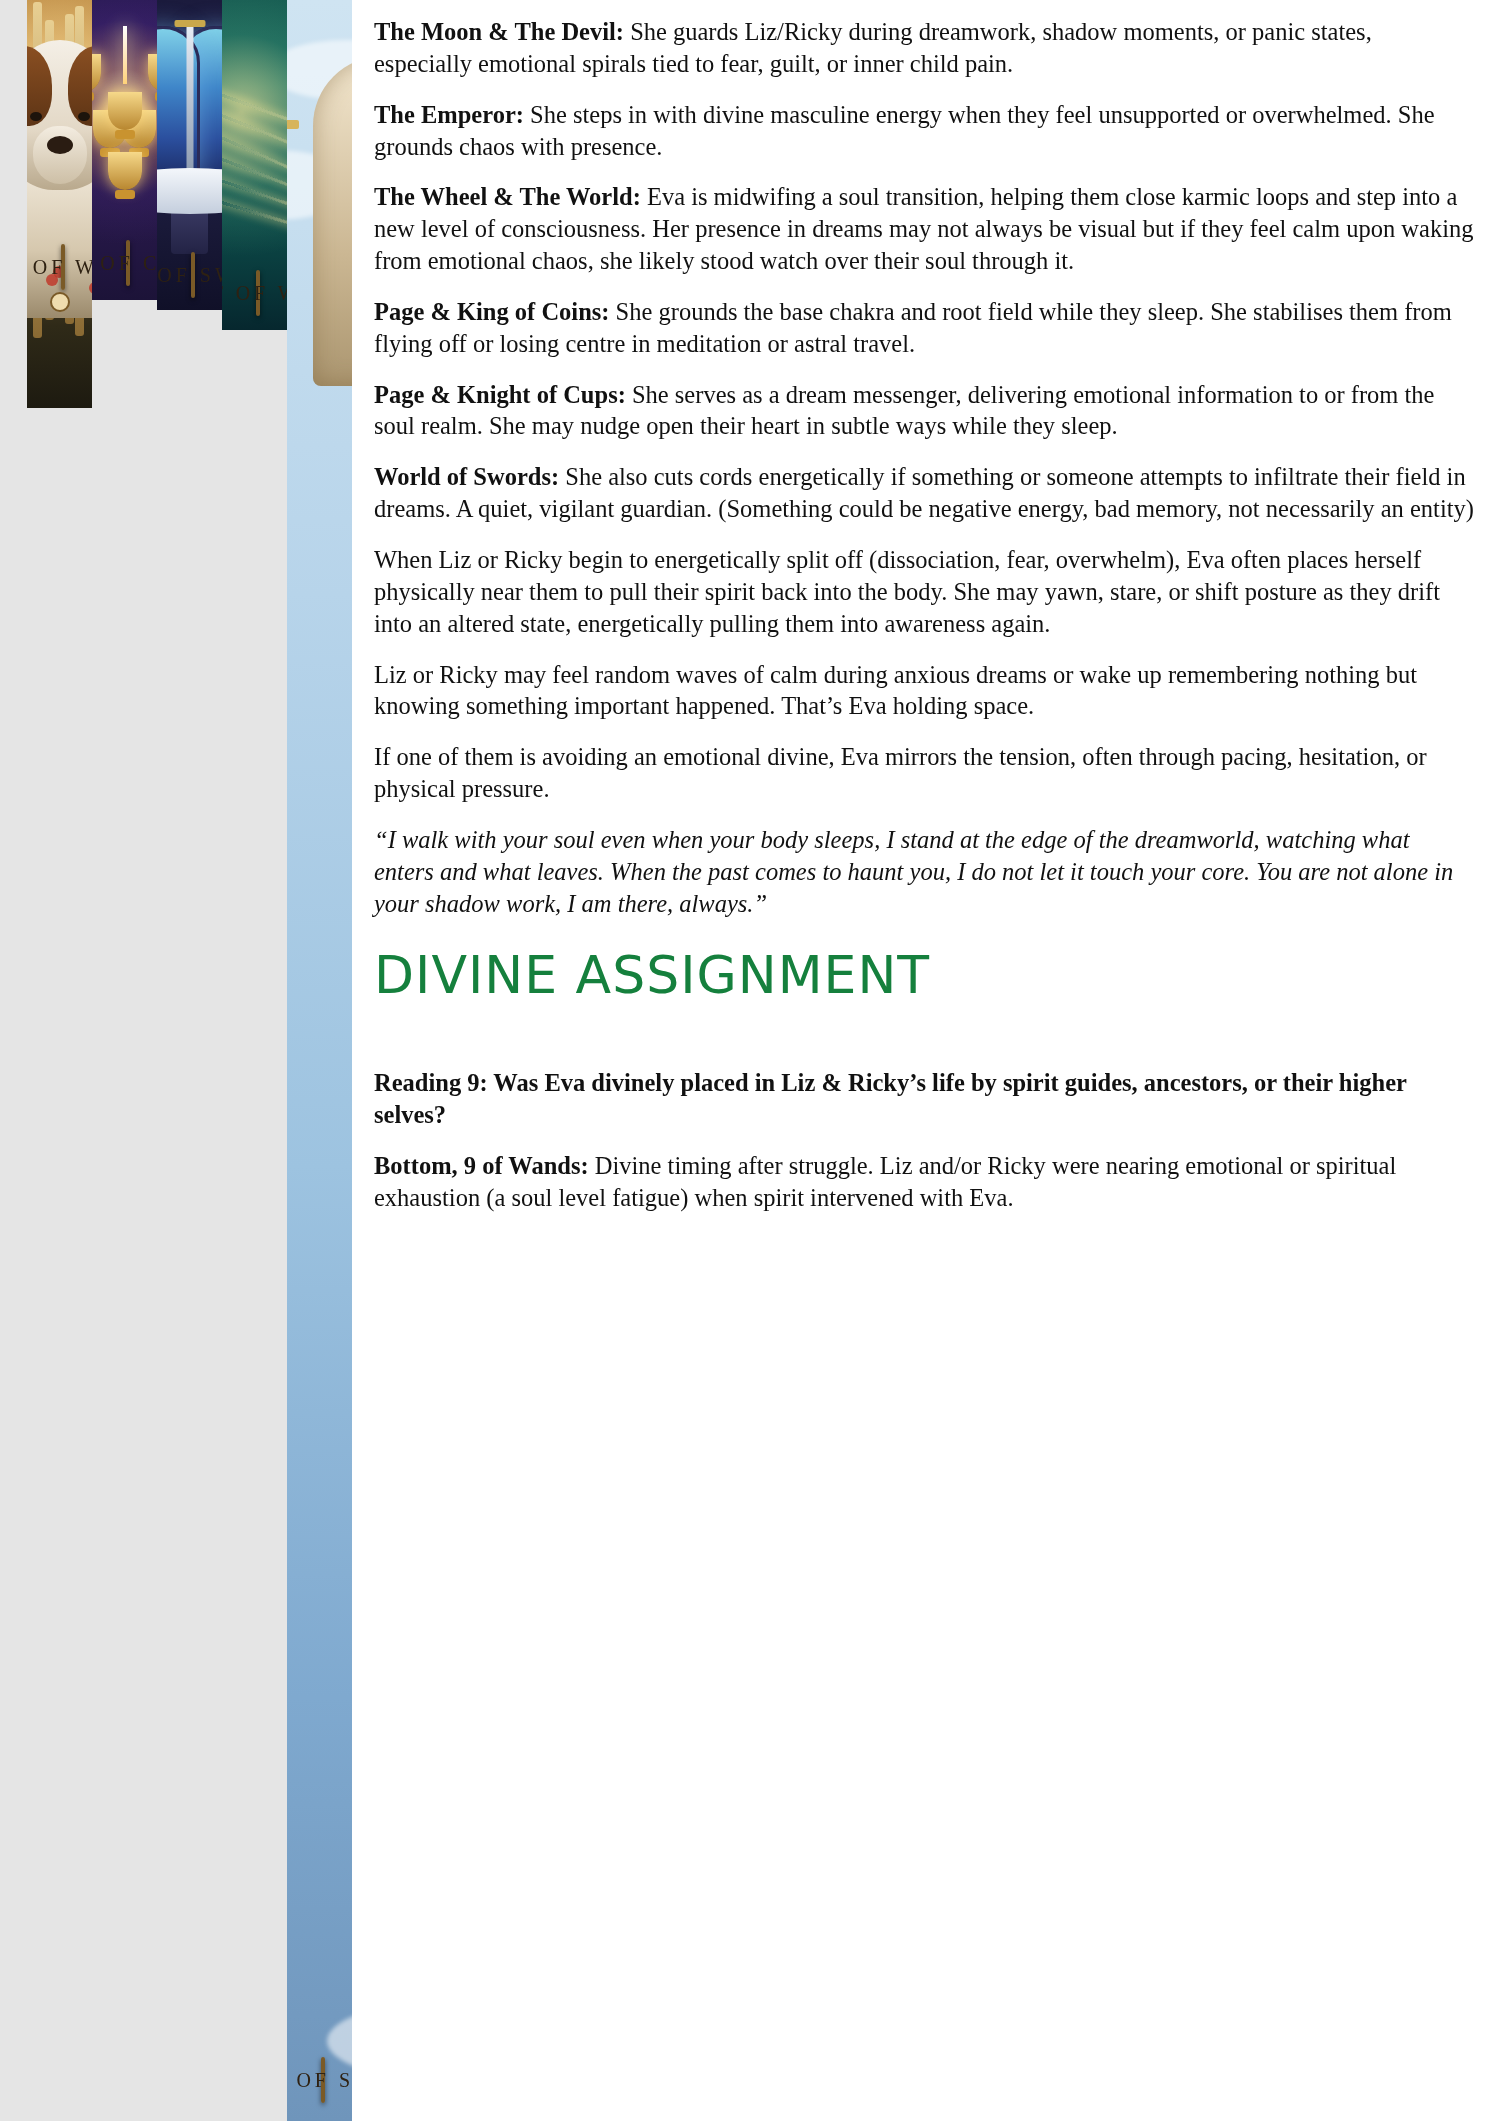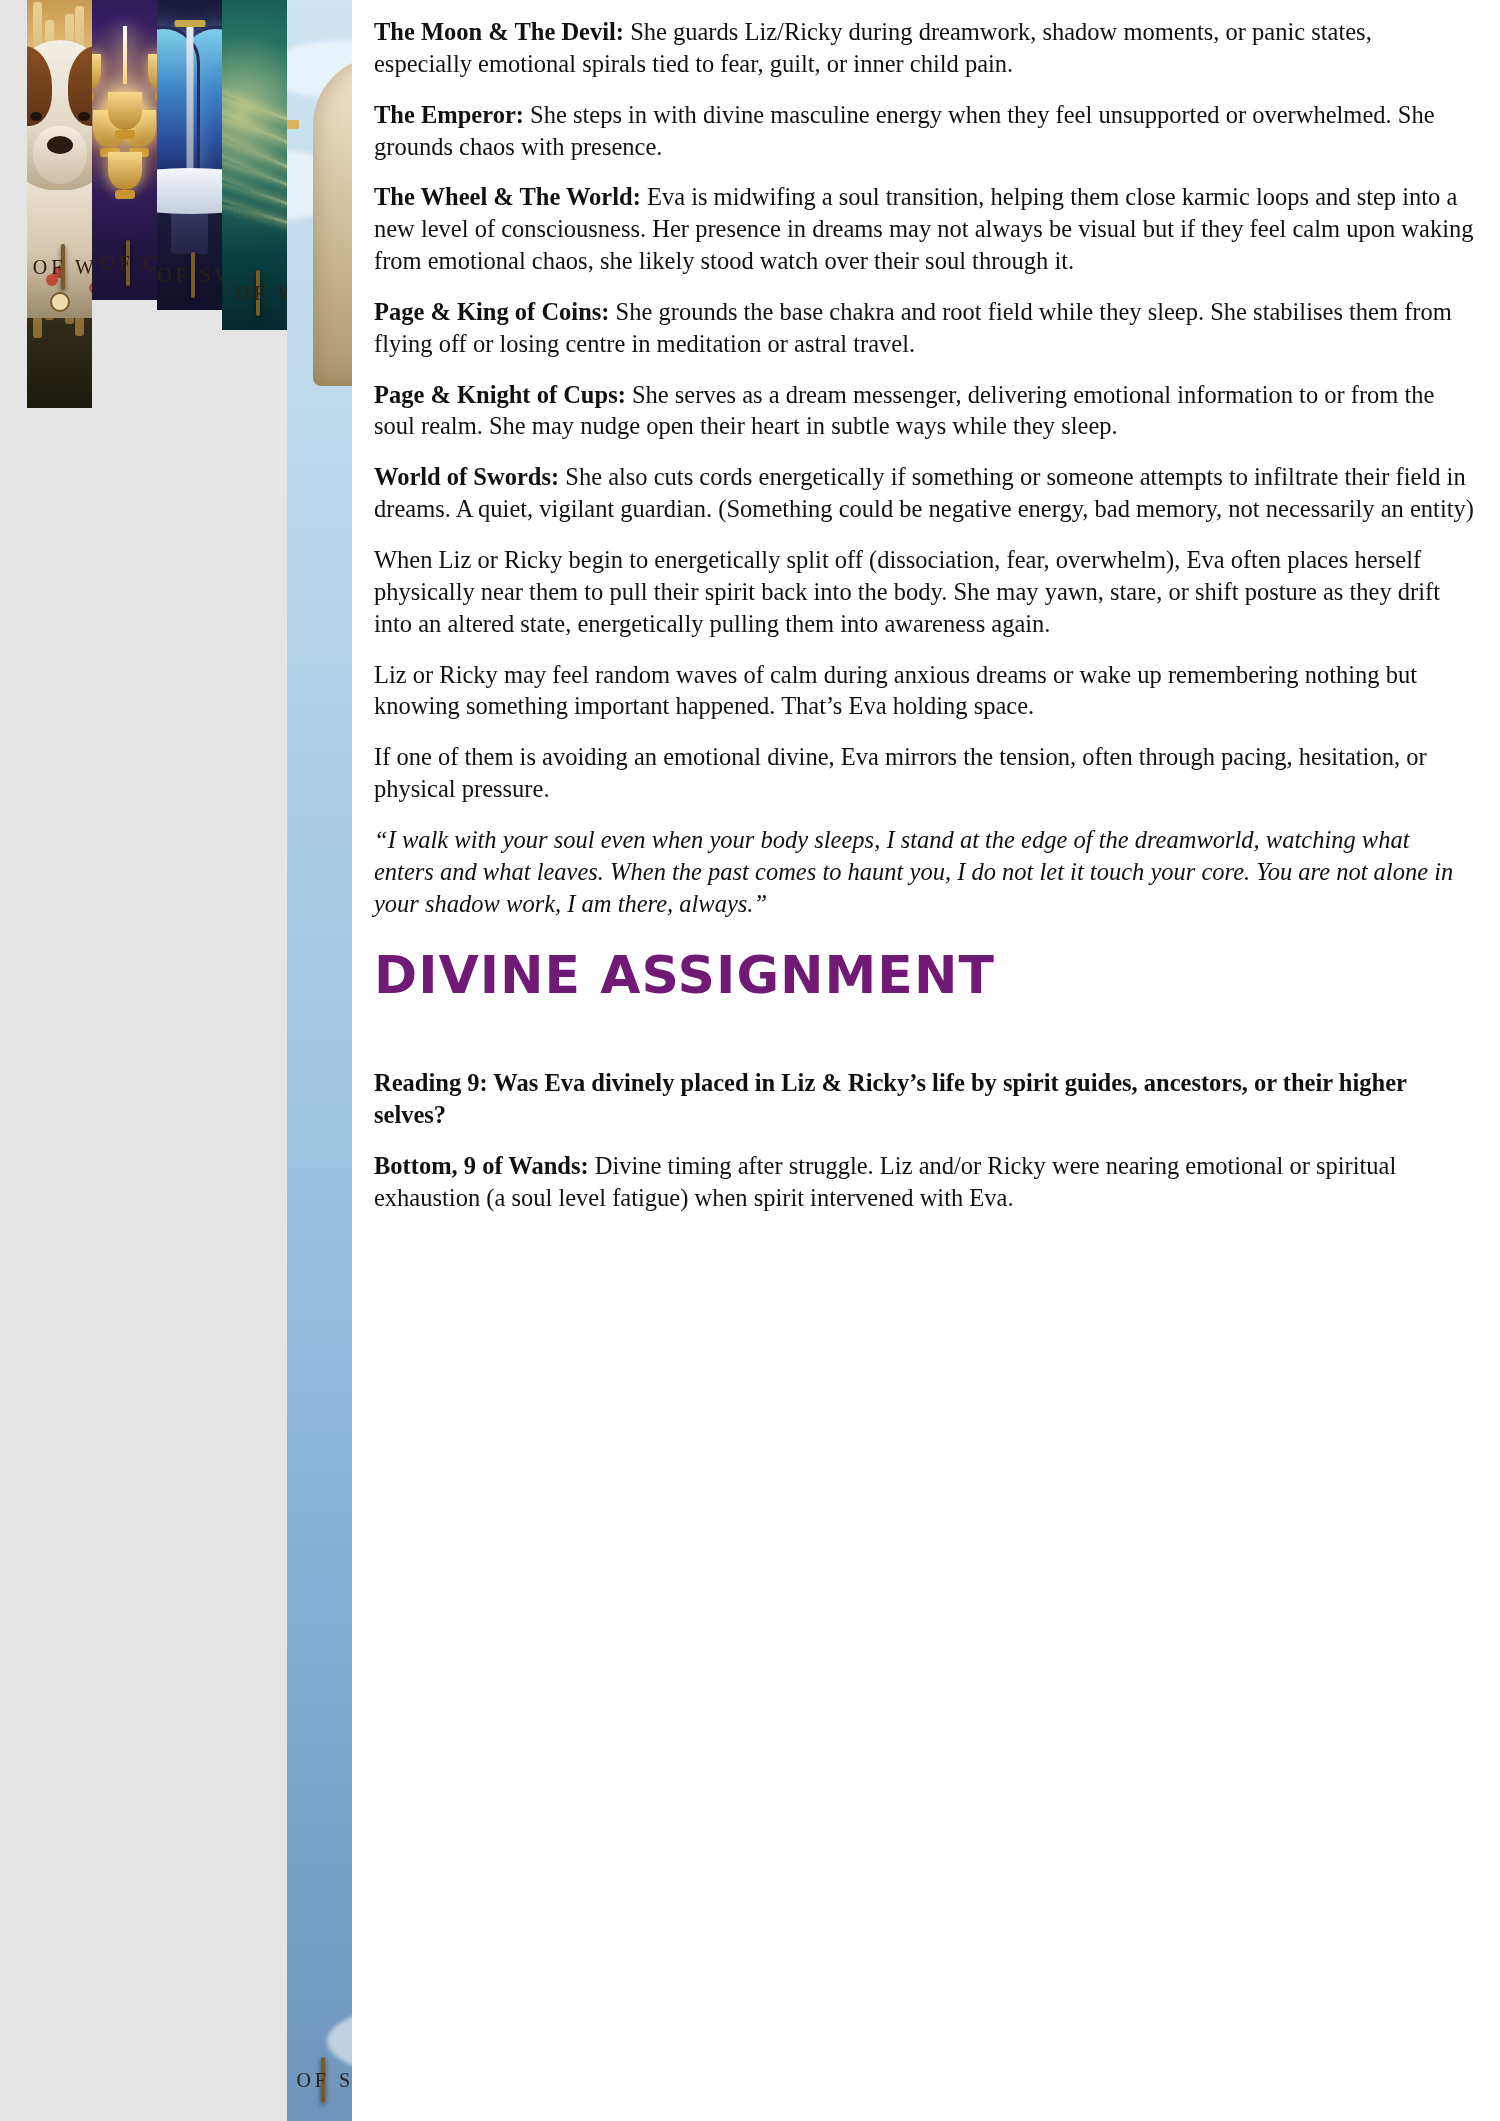--- a/index.html
+++ b/index.html
@@ -226,23 +226,23 @@
     font-style:italic;
     margin:0 0 22px 0;
     font-size:24.5px;
     line-height:1.30;
   }
   h2.section {
     margin:26px 0 62px 0;
     font-size:52px;
     letter-spacing:1px;
     font-family:"DejaVu Sans", sans-serif;
-    font-weight:bold;
+    font-weight:normal;
     font-variant:small-caps;
-    color:#701a75;
+    color:#15803d;
     text-transform:uppercase;
   }
   .question { font-weight:bold; }
 </style>
 </head>
 <body>
 
 <div class="page">
 
   <div class="card-column">

